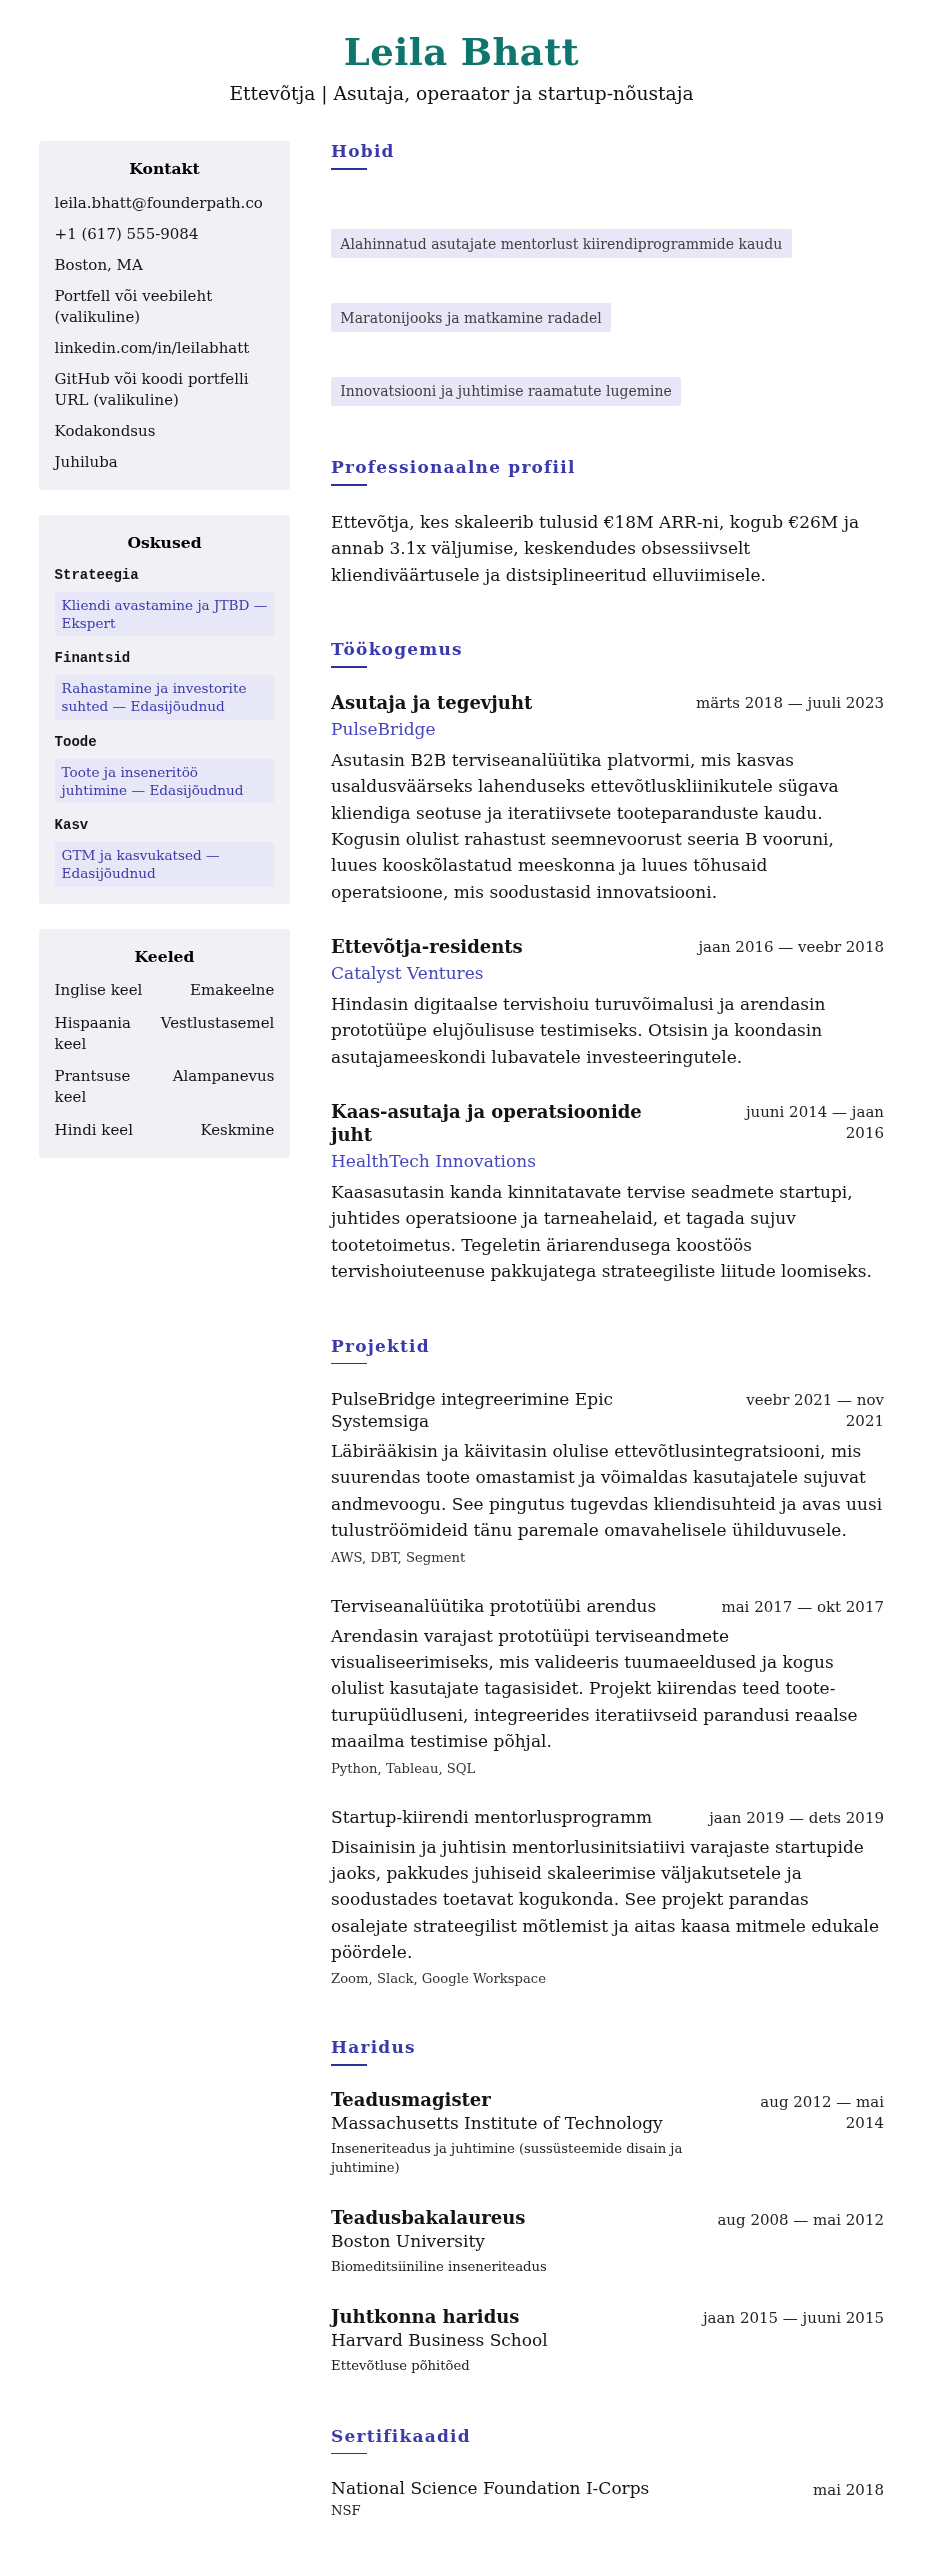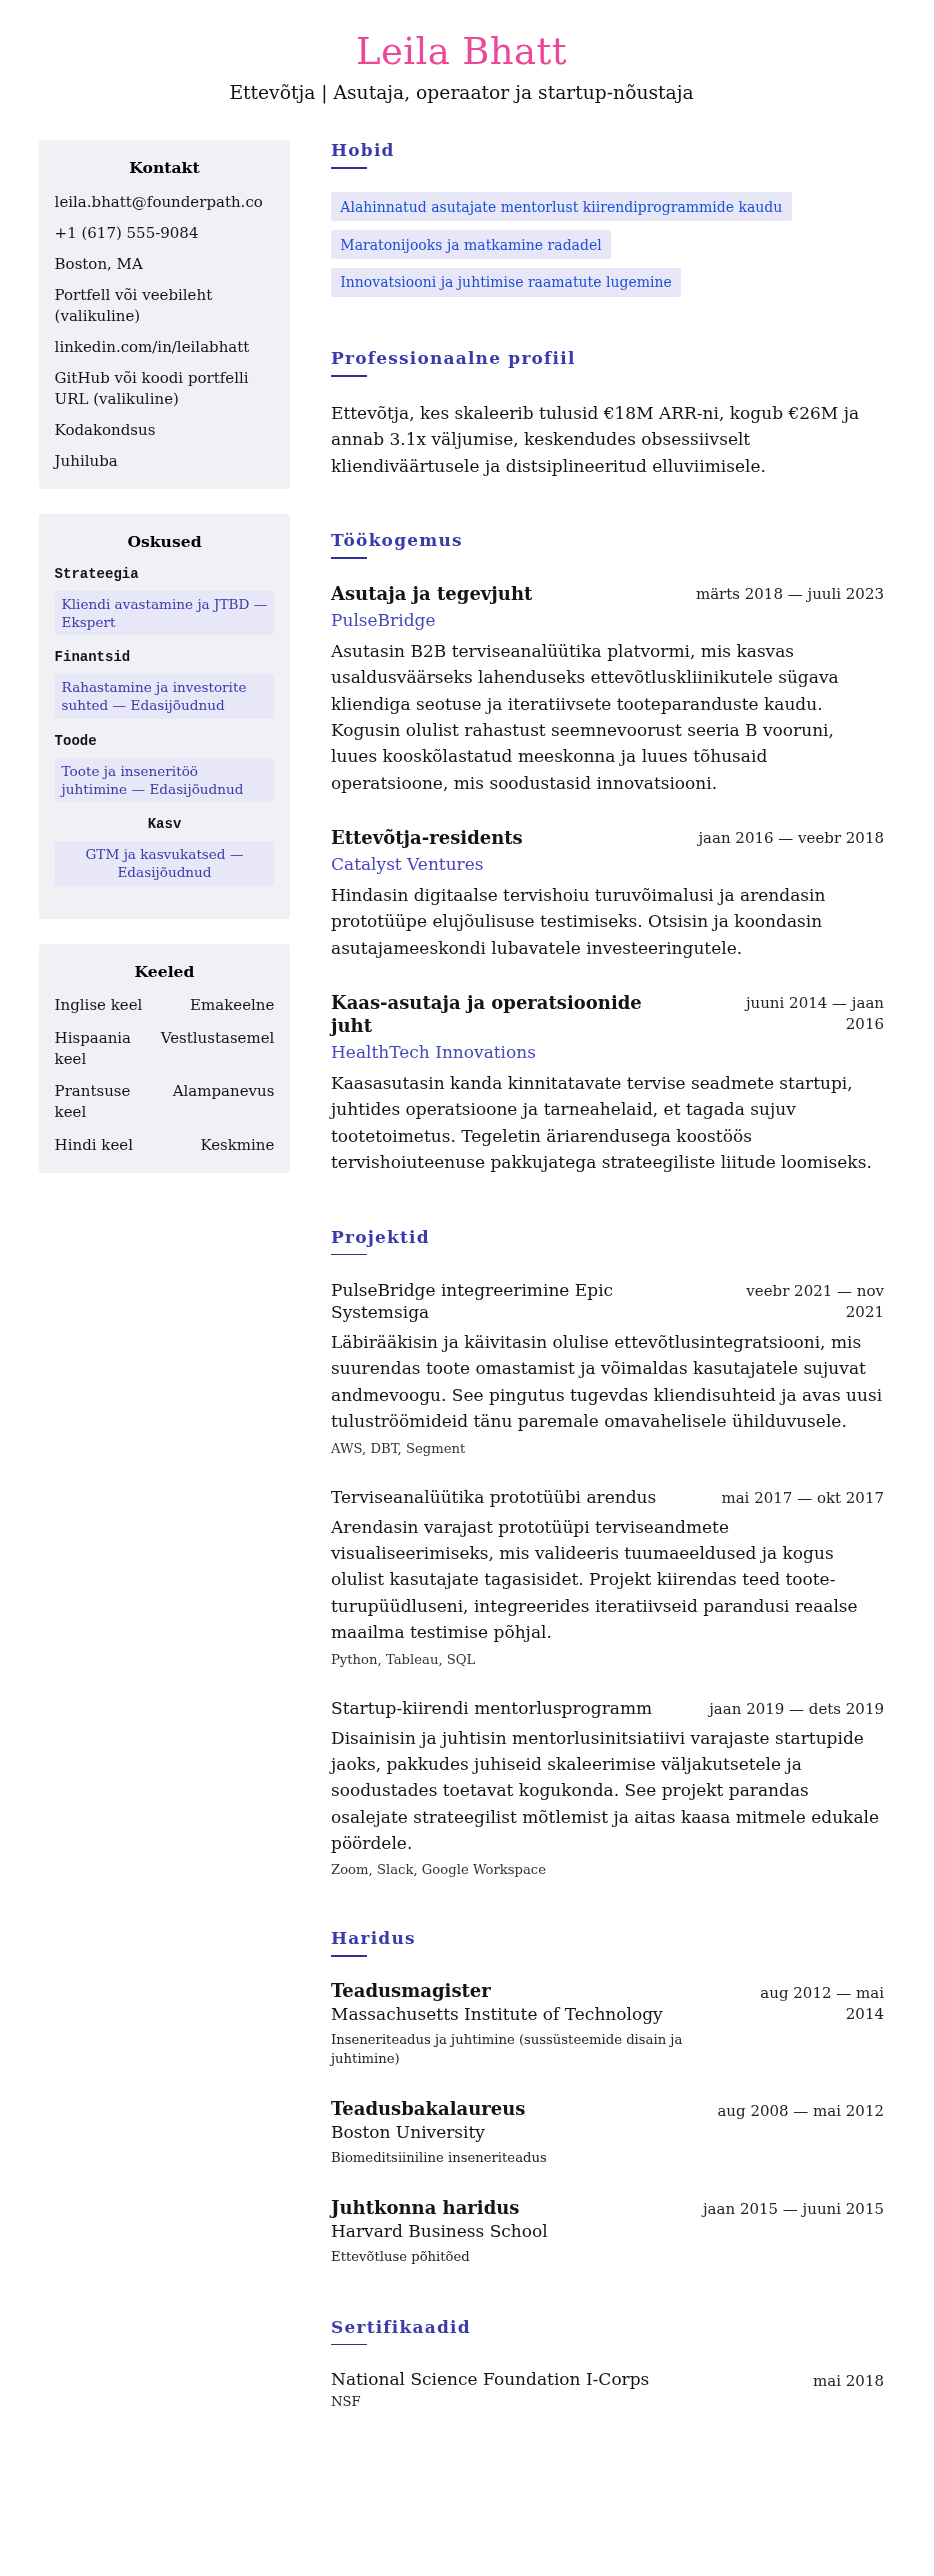--- a/index.html
+++ b/index.html
@@ -8,36 +8,36 @@
     width:935px;
     margin:0;
     background:#ffffff;
     color:#141414;
     font-family:"DejaVu Serif","Liberation Serif",serif;
   }
   .page { min-height:2576px; padding:30px 51px 62px 39px; }
 
   
   .header { text-align:center; margin-bottom:37px; }
-  .name { font-size:37px; font-weight:400; color:#ec4899; letter-spacing:0.4px; }
+  .name { font-size:37px; font-weight:700; color:#0f766e; letter-spacing:0.4px; }
   .subtitle { font-size:18.7px; margin-top:9.3px; color:#111; }
 
   
   .columns { display:flex; gap:41px; align-items:flex-start; }
   .sidebar { flex:0 0 251px; display:flex; flex-direction:column; gap:25px; }
   .main { flex:1 1 auto; min-width:0; }
 
   
   .side-box { background:#f1f1f5; border-radius:3.1px; padding:17px 15.6px; font-size:15px; line-height:1.4; }
   .side-box-title { font-size:15.6px; font-weight:700; color:#000; margin-bottom:12.5px;text-align:center; }
   .contact-item { margin-bottom:10px; word-break:break-word; }
   .contact-item:last-child { margin-bottom:0; }
 
   .skill-group { margin-bottom:13.2px; }
-  .skill-group:last-child { margin-bottom:16px;text-align:center; }
+  .skill-group:last-child { margin-bottom:0; }
   .skill-cat { font-weight:700; font-size:14px; margin-bottom:6.2px;font-family:Liberation Mono, monospace; }
   .pill {
     display:inline-block; background:#e7e7f7; color:#3a3aab;
     border-radius:2.3px; padding:3.9px 7px; font-size:13.6px; line-height:1.35;
   }
 
   .lang-row { display:flex; justify-content:space-between; gap:11px; margin-bottom:11.7px; }
   .lang-row:last-child { margin-bottom:0; }
   .lang-level { text-align:right; }
 
@@ -48,22 +48,22 @@
     color:#3a3aab; font-size:17px; font-weight:700; letter-spacing:1.2px;
     margin-bottom:23.4px;
   }
   .section-title::after {
     content:""; display:block; width:36px; height:1.6px; background:#30309d; margin-top:7px;
   }
 
   .hobby-row { margin-bottom:8.6px; }
   .hobby-row:last-child { margin-bottom:0; }
   .hobby-pill {
-    display:inline-block; background:#e7e7f7; color:#1d4ed8;
-    border-radius:2.3px; padding:5.5px 9.3px; font-size:14px; line-height:1.3;
+    display:inline-block; background:#e7e7f7; color:#404040;
+    border-radius:2.3px; padding:5.5px 9.3px; font-size:14px; line-height:1.3;margin-top:36px;
   }
 
   .profile-text { font-size:17px; line-height:1.55; }
 
   .entry { margin-bottom:30px;margin-top:13px; }
   .entry:last-child { margin-bottom:0; }
   .entry-head { display:flex; justify-content:space-between; align-items:flex-start; gap:18.7px; }
   .entry-title { font-size:18px; font-weight:700; line-height:1.3; }
   .entry-dates { font-size:15px; color:#222; text-align:right; line-height:1.4; padding-top:2.3px; }
   .company { color:#4646bd; font-size:17px; margin-top:4.7px; }

